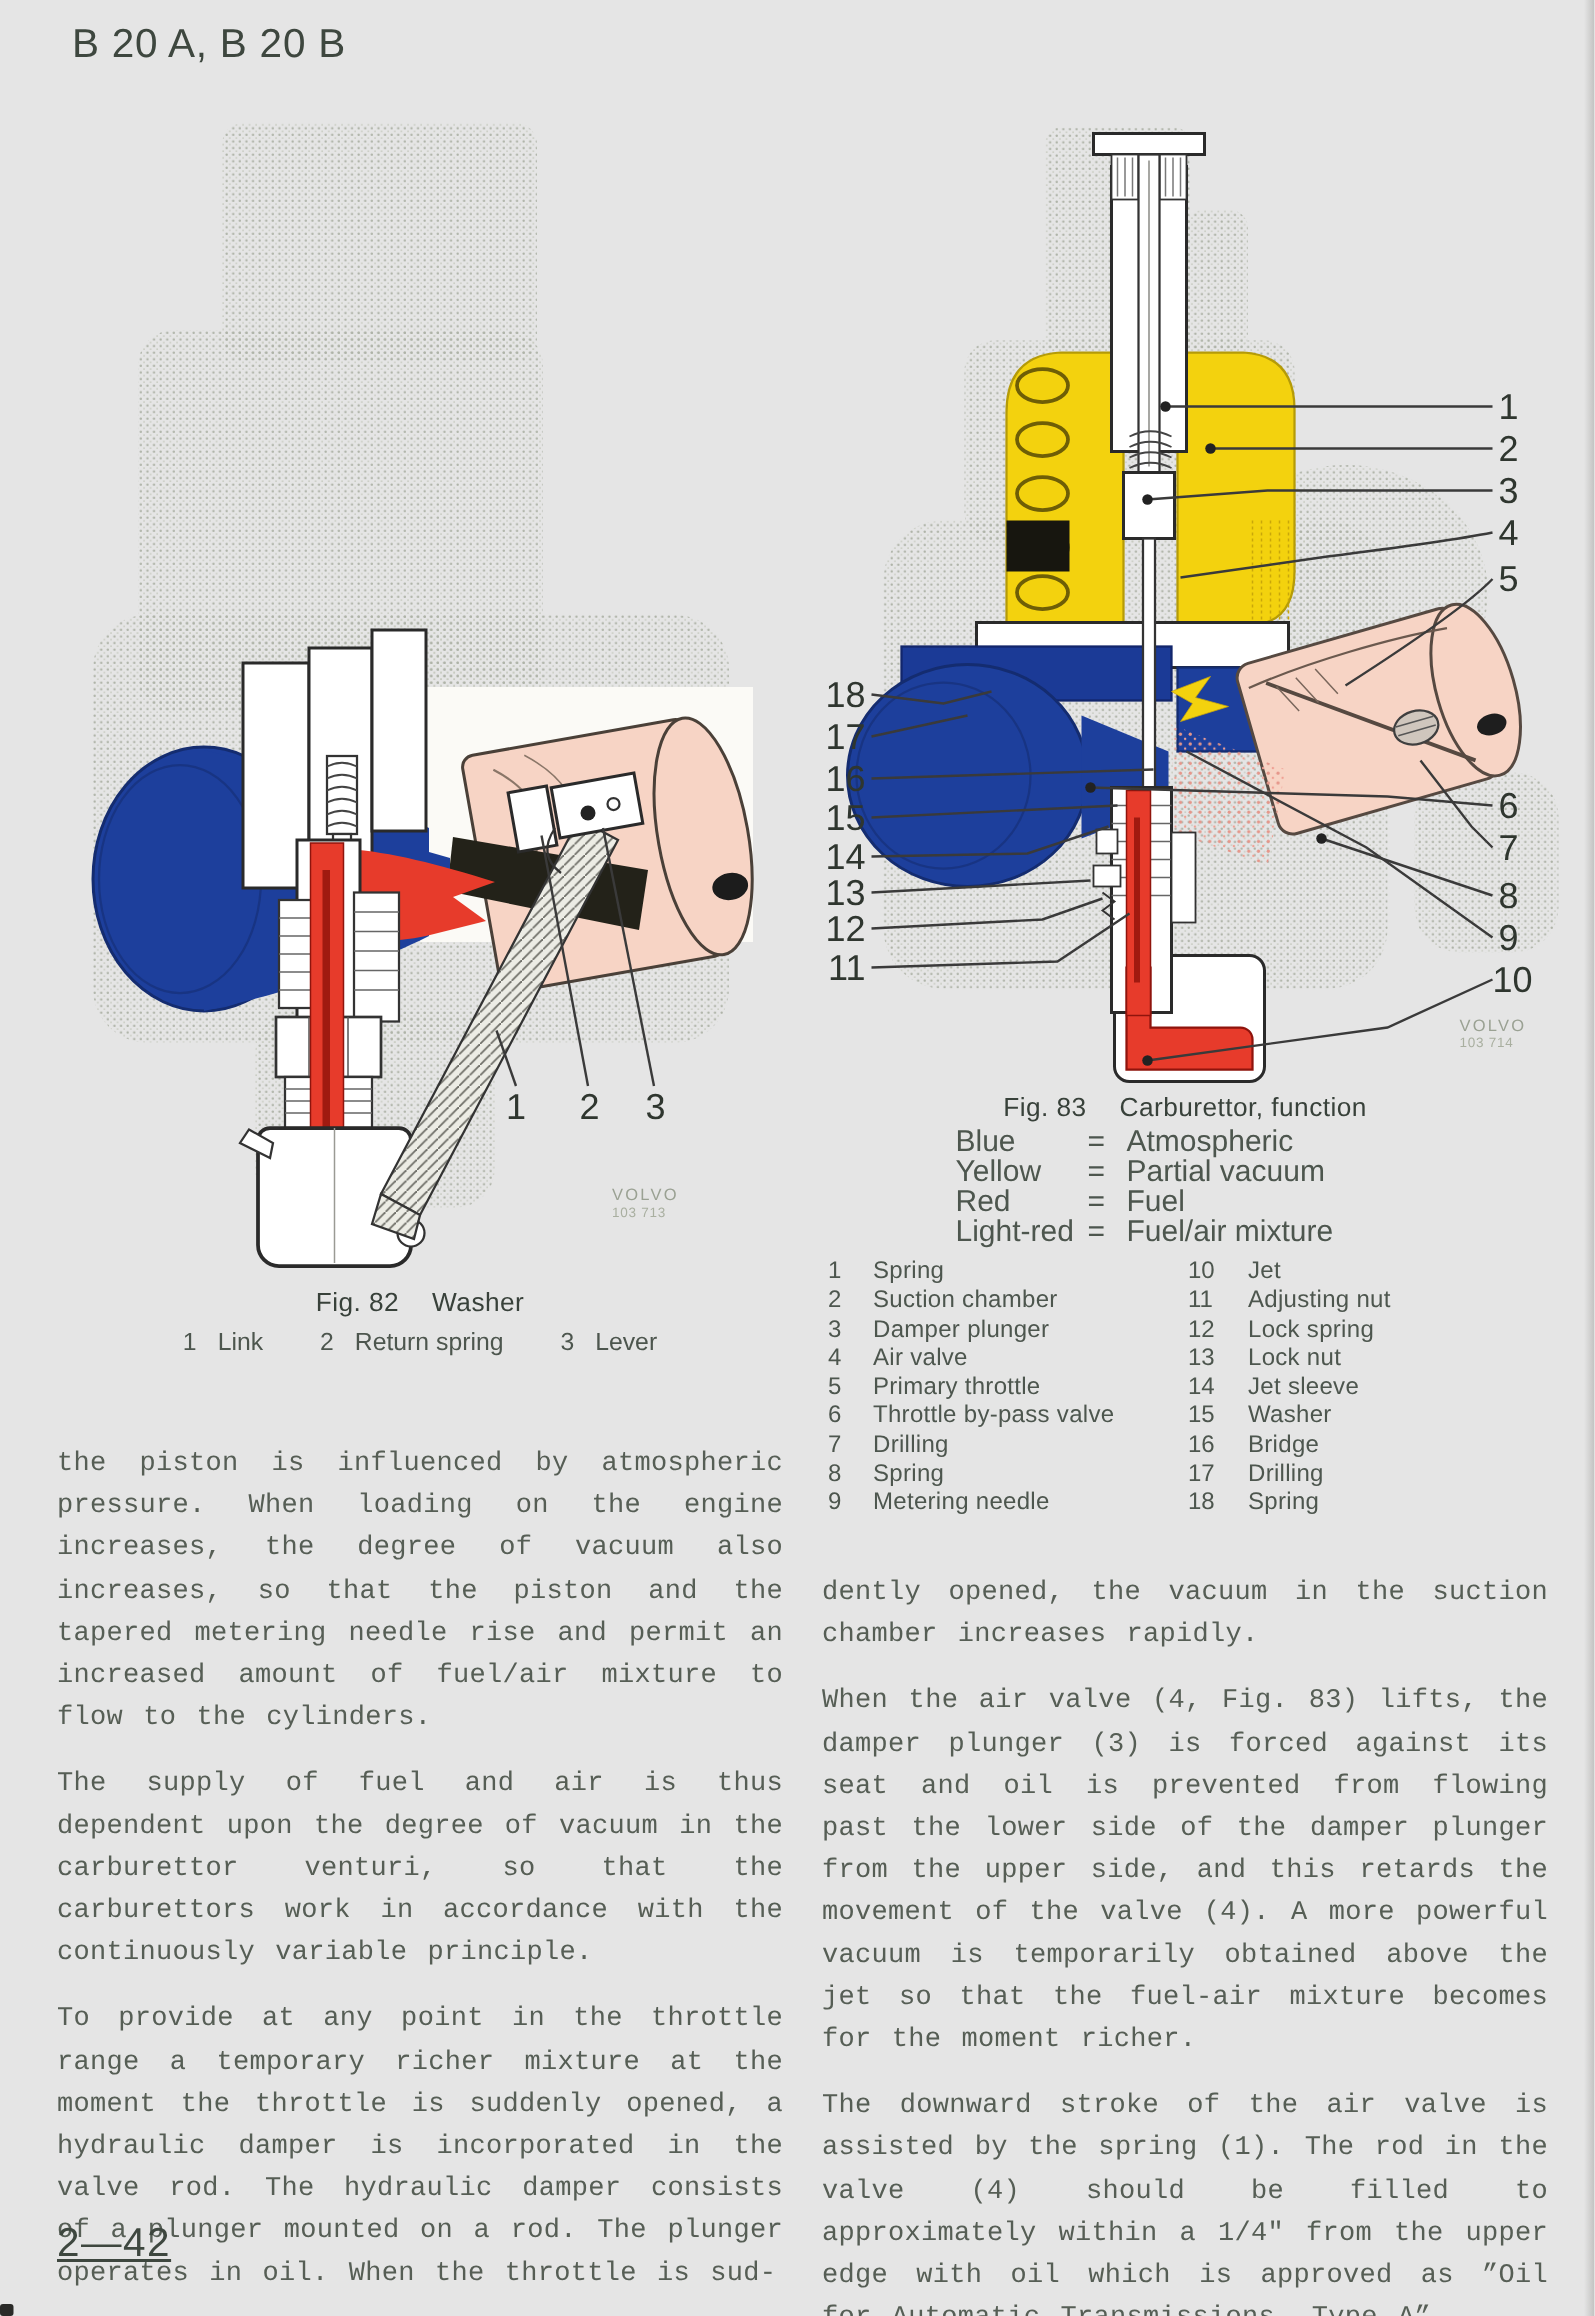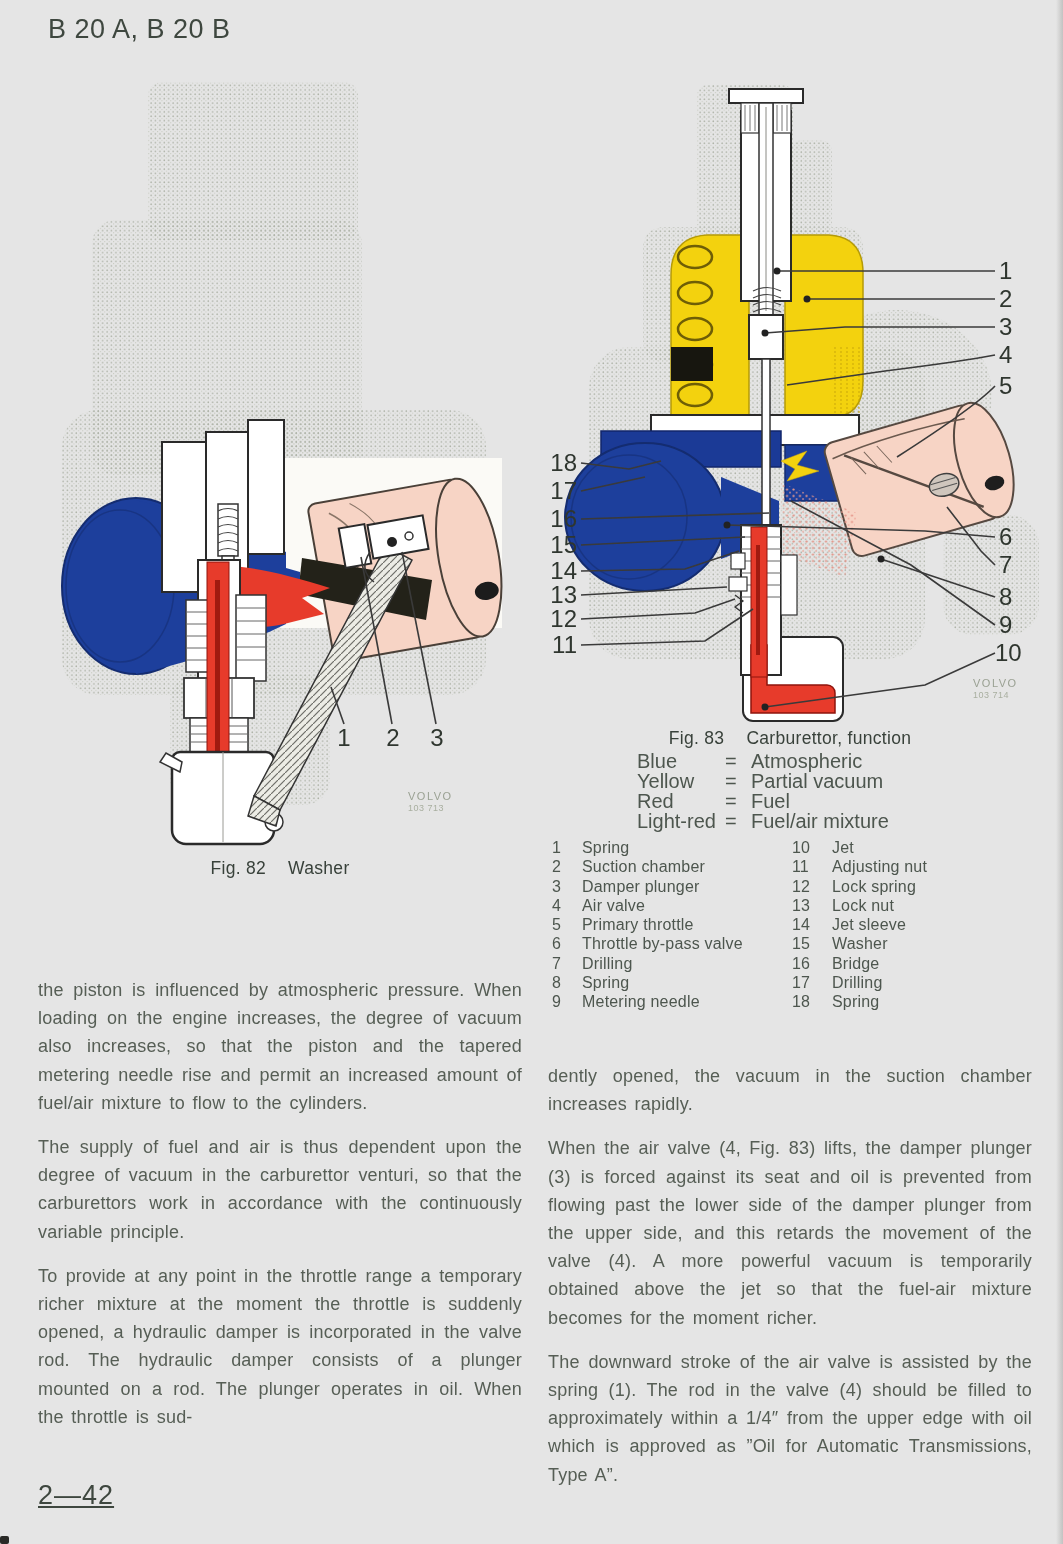--- a/index.html
+++ b/index.html
@@ -44,21 +44,21 @@
   .parts .pcol-r{width:238px;}
   .prow{display:flex;}
   .prow .pn{width:30px;flex:none;}
   .pcol-r .prow .pn{width:40px;}
   .prow .pl{flex:1;letter-spacing:.2px;}
   .textcol{
     position:absolute;width:484px;
     font-size:18px;line-height:28.2px;
     text-align:justify;letter-spacing:.2px;word-spacing:2.5px;
   }
-  .textcol p{margin:16px 0 16px 0;}
+  .textcol p{margin:2px 0 16px 0;font-family:Liberation Mono, monospace;}
   .textcol h3{
     margin:8px 0 10px 0;
     font-size:22px;color:#272c26;letter-spacing:.3px;
     text-align:left;
   }
   .edge-r{position:absolute;right:0;top:0;width:7px;height:1544px;
     background:linear-gradient(to right,rgba(0,0,0,0),rgba(90,90,85,.25));}
   .speck{position:absolute;left:0;top:1536px;width:9px;height:8px;background:#2a2a28;border-radius:2px;}
   svg text.co{font-family:"Liberation Sans",sans-serif;font-size:24px;fill:#2f362f;}
   svg text.credit1{font-family:"Liberation Sans",sans-serif;font-size:11px;fill:#9aa193;letter-spacing:1.5px;}
@@ -306,20 +306,25 @@
       <text class="co" x="32" y="542">12</text>
       <text class="co" x="32" y="568">11</text>
     </g>
     <text class="credit1" x="428" y="602">VOLVO</text>
     <text class="credit2" x="428" y="613">103 714</text>
   </svg>
 
   <div class="fig-caption" style="left:40px;top:858px;width:480px">
     <span>Fig. 82</span><span class="gap"></span><span>Washer</span>
   </div>
+  <div class="fig82-legend">
+    <span><span class="num">1</span><span>Link</span></span>
+    <span><span class="num">2</span><span>Return spring</span></span>
+    <span><span class="num">3</span><span>Lever</span></span>
+  </div>
 
   <div class="fig-caption" style="left:550px;top:728px;width:480px">
     <span>Fig. 83</span><span class="gap"></span><span>Carburettor, function</span>
   </div>
 
   <div class="clr-legend">
     <span>Blue</span>
       <span>=</span>
       <span>Atmospheric</span>
     <span>Yellow</span>

